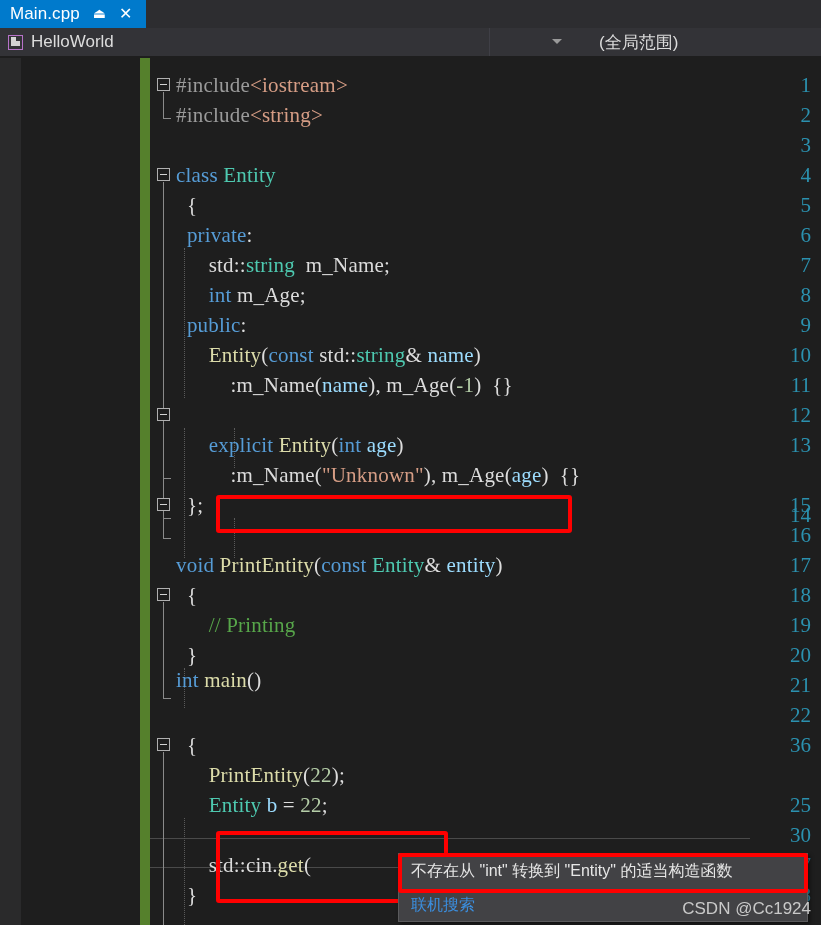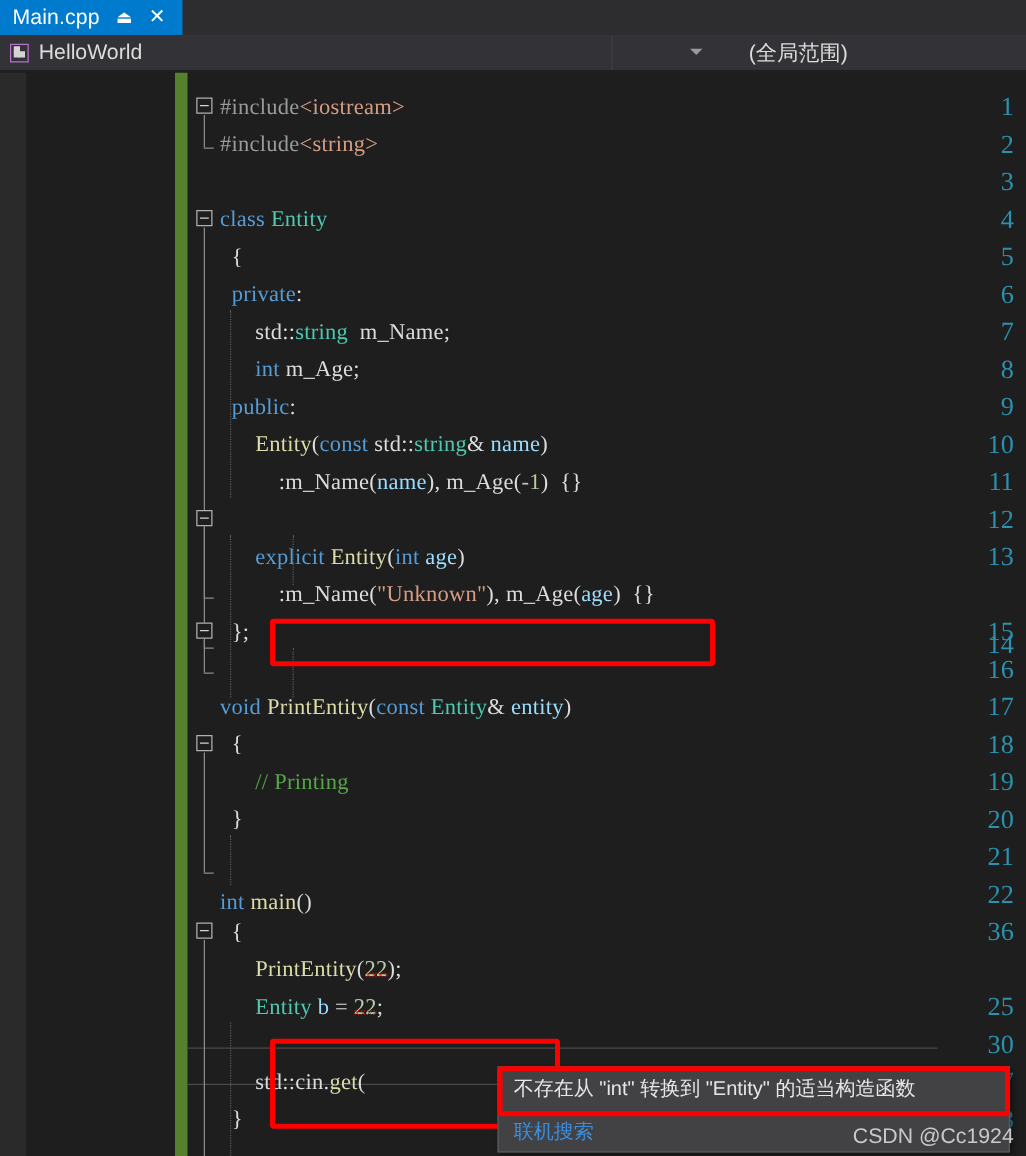--- a/index.html
+++ b/index.html
@@ -142,21 +142,21 @@
   .change-bar i {
     display: block;
     width: 10px;
     background: #55802c;
   }
   .ln {
     position: absolute;
     height: 30px;
     line-height: 30px;
     font-family: "Liberation Serif", serif;
-    font-size: 18px;
+    font-size: 21px;
     white-space: pre;
   }
   .lnum {
     right: 0;
     width: 119px;
     text-align: right;
     color: #2b91af;
     font-family: "Liberation Serif", serif;
     font-size: 21px;
     padding-right: 10px;
@@ -386,21 +386,21 @@
     <div class="ln ltext" style="top:342px;"></div>
     <div class="ln ltext" style="top:372px;"><span class="kw">      explicit</span> <span class="fn">Entity</span><span class="pun">(</span><span class="kw">int</span> <span class="par">age</span><span class="pun">)</span></div>
     <div class="ln ltext" style="top:402px;"><span class="pun">          :</span><span class="var">m_Name</span><span class="pun">(</span><span class="str">"Unknown"</span><span class="pun">), </span><span class="var">m_Age</span><span class="pun">(</span><span class="par">age</span><span class="pun">)  {}</span></div>
     <div class="ln ltext" style="top:432px;"><span class="pun">  };</span></div>
     <div class="ln ltext" style="top:462px;"></div>
     <div class="ln ltext" style="top:492px;"><span class="kw">void</span> <span class="fn">PrintEntity</span><span class="pun">(</span><span class="kw">const</span> <span class="typ">Entity</span><span class="pun">&amp;</span> <span class="par">entity</span><span class="pun">)</span></div>
     <div class="ln ltext" style="top:522px;"><span class="pun">  {</span></div>
     <div class="ln ltext" style="top:552px;"><span class="cmt">      // Printing</span></div>
     <div class="ln ltext" style="top:582px;"><span class="pun">  }</span></div>
     <div class="ln ltext" style="top:612px;"></div>
-    <div class="ln ltext" style="top:648px;text-align:center;"><span class="kw">int</span> <span class="fn">main</span><span class="pun">()</span></div>
+    <div class="ln ltext" style="top:607px;text-align:center;"><span class="kw">int</span> <span class="fn">main</span><span class="pun">()</span></div>
     <div class="ln ltext" style="top:672px;"><span class="pun">  {</span></div>
     <div class="ln ltext" style="top:702px;"><span class="fn">      PrintEntity</span><span class="pun">(</span><span class="sq">22</span><span class="pun">);</span></div>
     <div class="ln ltext" style="top:732px;"><span class="typ">      Entity</span> <span class="par">b</span> <span class="pun">=</span> <span class="sq">22</span><span class="pun">;</span></div>
     <div class="ln ltext" style="top:762px;"></div>
     <div class="ln ltext" style="top:792px;"><span class="var">      std</span><span class="pun">::</span><span class="var">cin</span><span class="pun">.</span><span class="fn">get</span><span class="pun">(</span></div>
     <div class="ln ltext" style="top:822px;"><span class="pun">  }</span></div>
 
     <div class="redbox" style="left:216px; top:437px; width:356px; height:38px;"></div>
     <div class="redbox" style="left:216px; top:773px; width:232px; height:72px;"></div>
 

